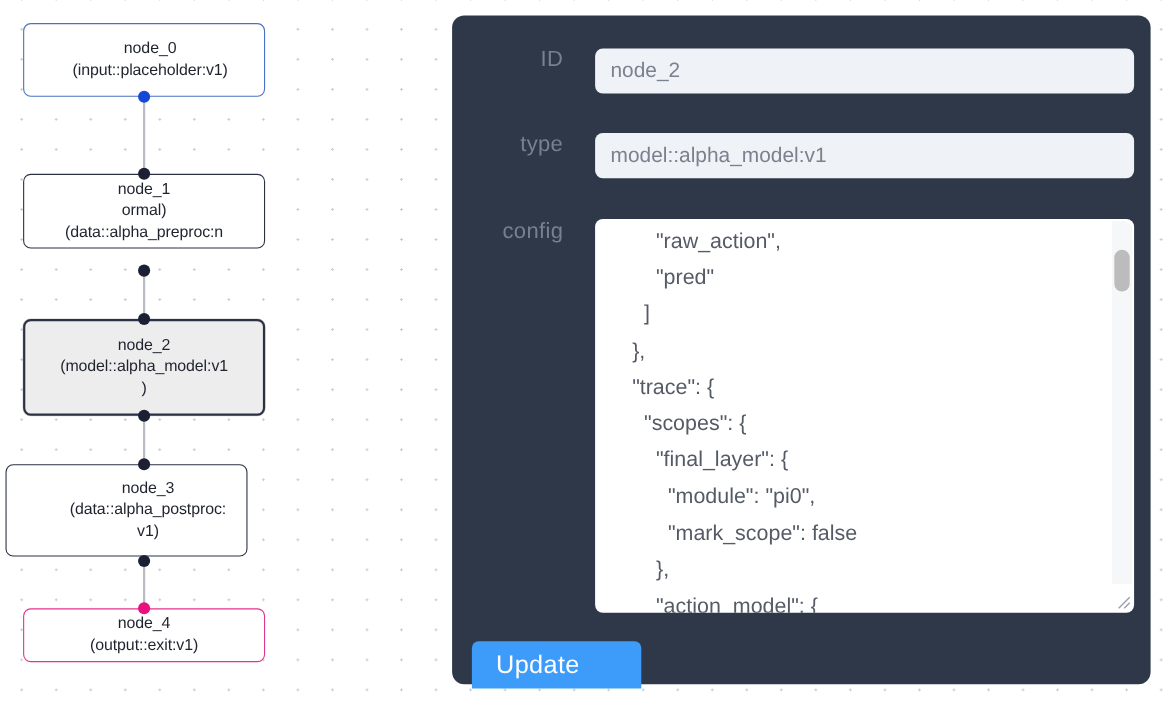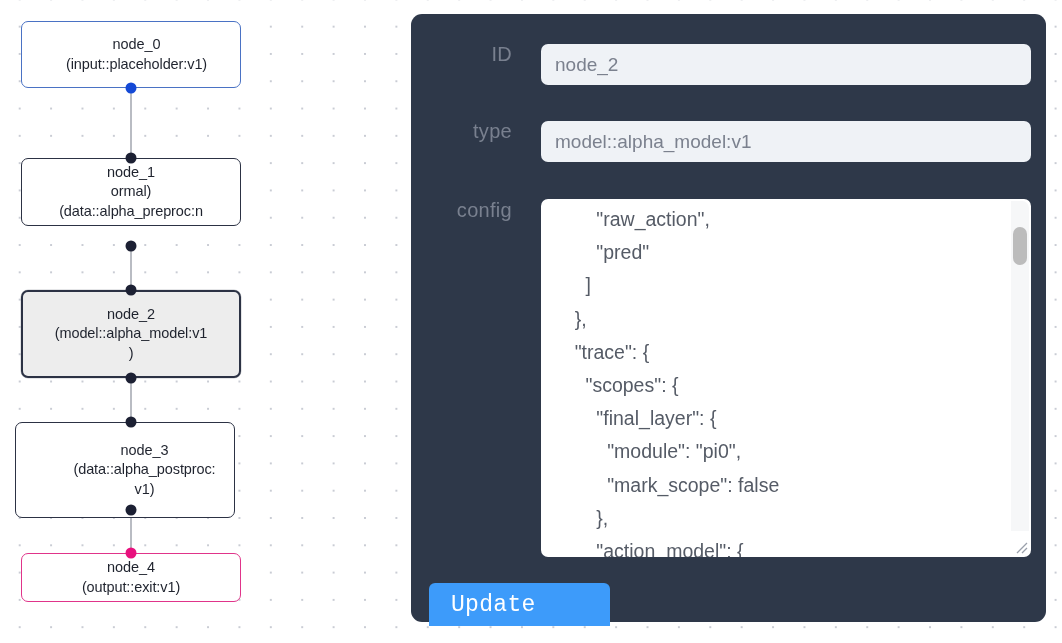--- a/index.html
+++ b/index.html
@@ -166,26 +166,26 @@
   #config-resizer {
     position: absolute;
     right: 3px; bottom: 3px;
     width: 14px; height: 14px;
     color: #9aa0ab;
   }
 
   #update-button {
     position: absolute;
     left: 18px; top: 569px;
-    width: 181px; height: 43px;
+    width: 154px; height: 43px;
     background: #3d9bfa;
     border: none;
     border-radius: 6px 6px 0 0;
     color: #ffffff;
-    font-family: Liberation Mono, monospace;
+    font-family: Liberation Sans, sans-serif;
     font-size: 23px;
     letter-spacing: 0.3px;
     text-align: left;
     padding-left: 22px;
     cursor: pointer;
   }
 </style>
 </head>
 <body>
 
@@ -219,21 +219,21 @@
     <div class="node selected" style="left:21px; top:290px; width:220px; height:88px;">
       <span class="nlines">
         <span class="l1">node_2</span>
         <span class="l2">(model::alpha_model:v1</span>
         <span class="l2">)</span>
       </span>
     </div>
     <div class="handle" style="left:131px; top:290px;"></div>
     <div class="handle" style="left:131px; top:378px;"></div>
 
-    <div class="node" style="left:15px; top:422px; width:220px; height:96px;padding-left:48px;">
+    <div class="node" style="left:5px; top:422px; width:220px; height:84px;padding-left:48px;">
       <span class="nlines">
         <span class="l1">node_3</span>
         <span class="l2">(data::alpha_postproc:</span>
         <span class="l2">v1)</span>
       </span>
     </div>
     <div class="handle" style="left:131px; top:422px;"></div>
     <div class="handle" style="left:131px; top:510px;"></div>
 
     <div class="node pink" style="left:21px; top:553px; width:220px; height:49px;">

